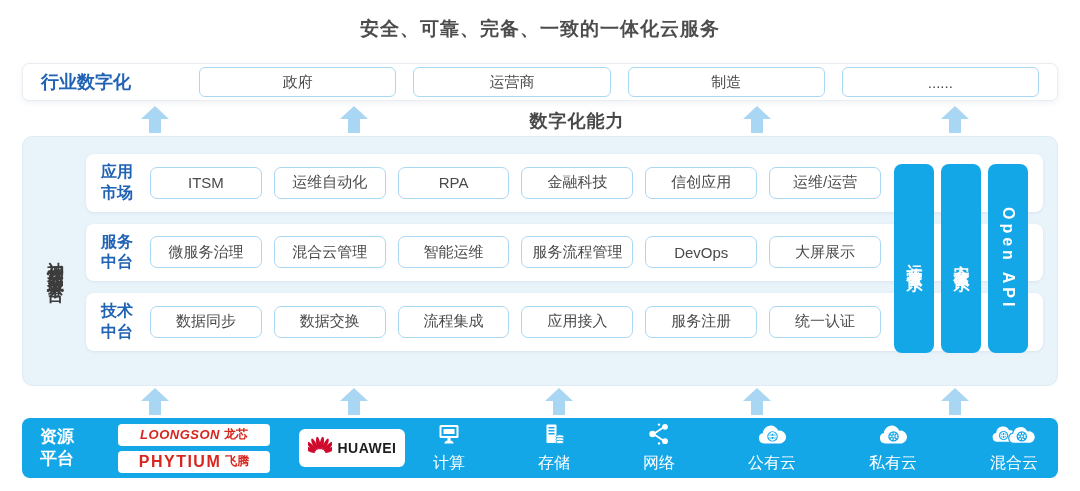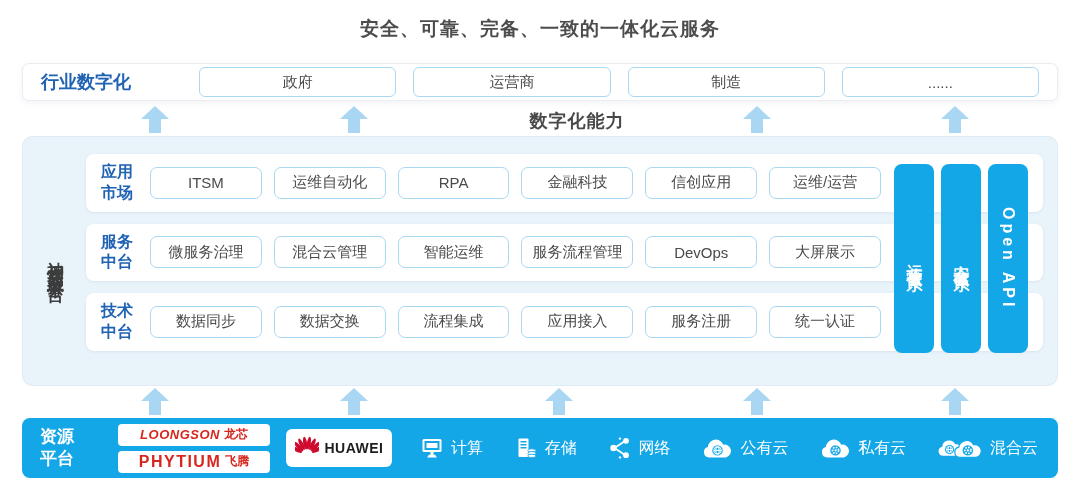--- a/index.html
+++ b/index.html
@@ -79,26 +79,26 @@
   .res-label span { display:block; }
   .vendors { display:flex; flex-direction:column; gap:5px; margin-left:20px; flex:none; }
   .vendor {
     width:152px; height:22px; background:#fff; border-radius:4px;
     display:flex; align-items:center; justify-content:center; gap:4px;
   }
   .v-latin { color:#d7261e; font-weight:bold; font-style:italic; font-size:13px; letter-spacing:.5px; }
   .v-latin2 { color:#d7261e; font-weight:bold; font-size:16px; letter-spacing:1.5px; }
   .v-cjk { color:#d7261e; font-weight:bold; font-size:12px; }
   .huawei {
-    width:106px; height:38px; background:#fff; border-radius:6px; margin-left:16px; flex:none;
+    width:106px; height:38px; background:#fff; border-radius:6px; margin-left:29px; flex:none;
     display:flex; align-items:center; justify-content:center; gap:6px;
   }
   .huawei-name { color:#1d1d1d; font-weight:bold; font-size:14px; letter-spacing:.5px; }
   .res-items { flex:1; display:flex; align-items:center; justify-content:space-between; margin-left:28px; padding-right:2px; }
-  .res-item { display:flex; align-items:center; gap:7px; color:#fff; font-size:16px; }
+  .res-item { display:flex; align-items:center; gap:7px; color:#fff; font-size:16px;flex-direction:column; }
   .res-item svg { display:block; }
 </style>
 </head>
 <body>
 
 <div class="page-title">安全、可靠、完备、一致的一体化云服务</div>
 
 <div class="industry-row">
   <div class="industry-label">行业数字化</div>
   <div class="industry-boxes">

